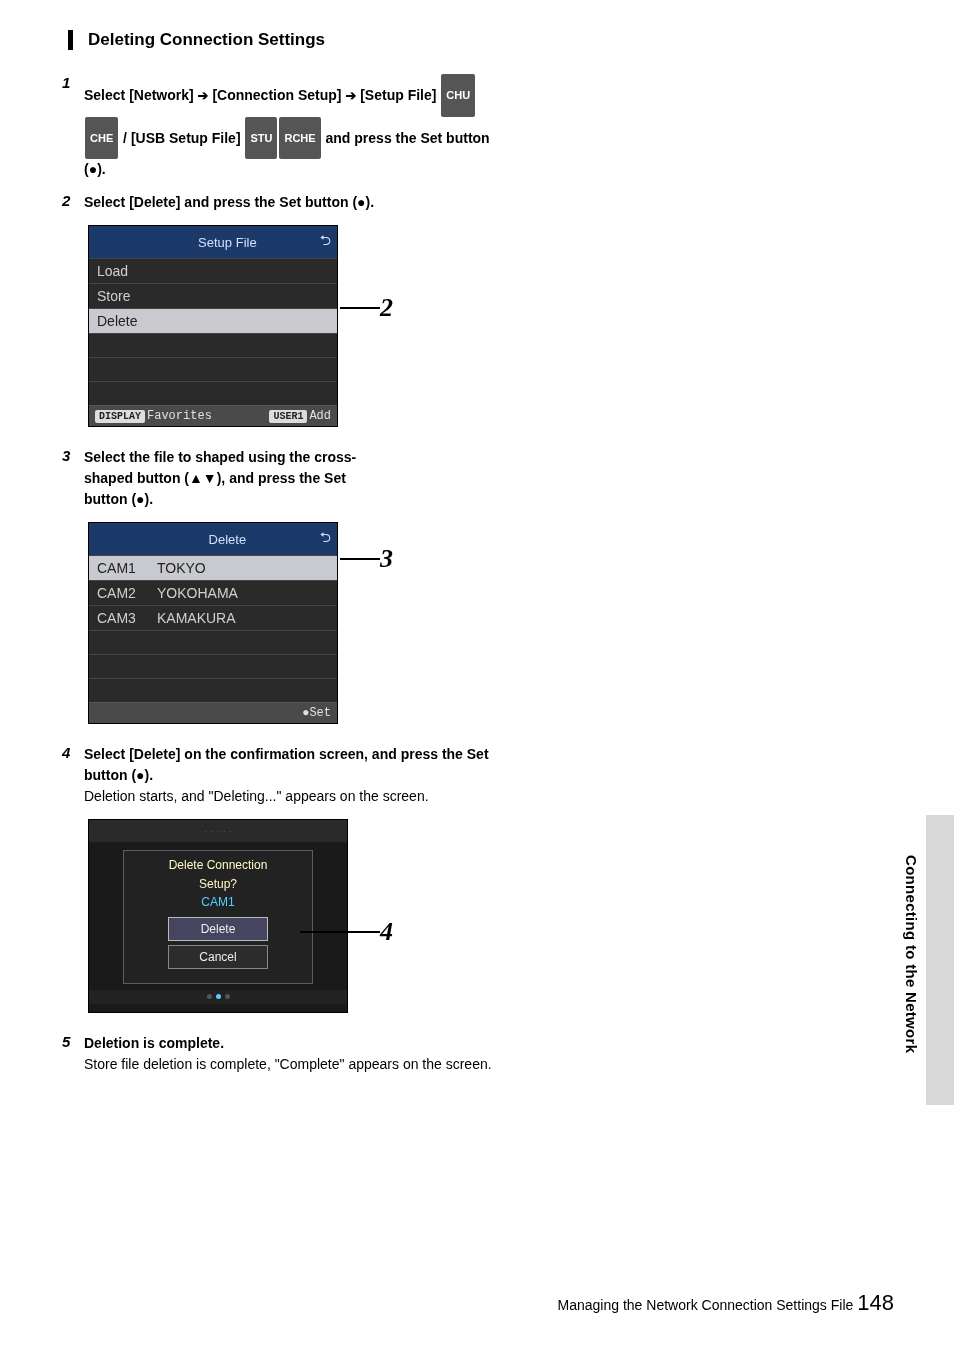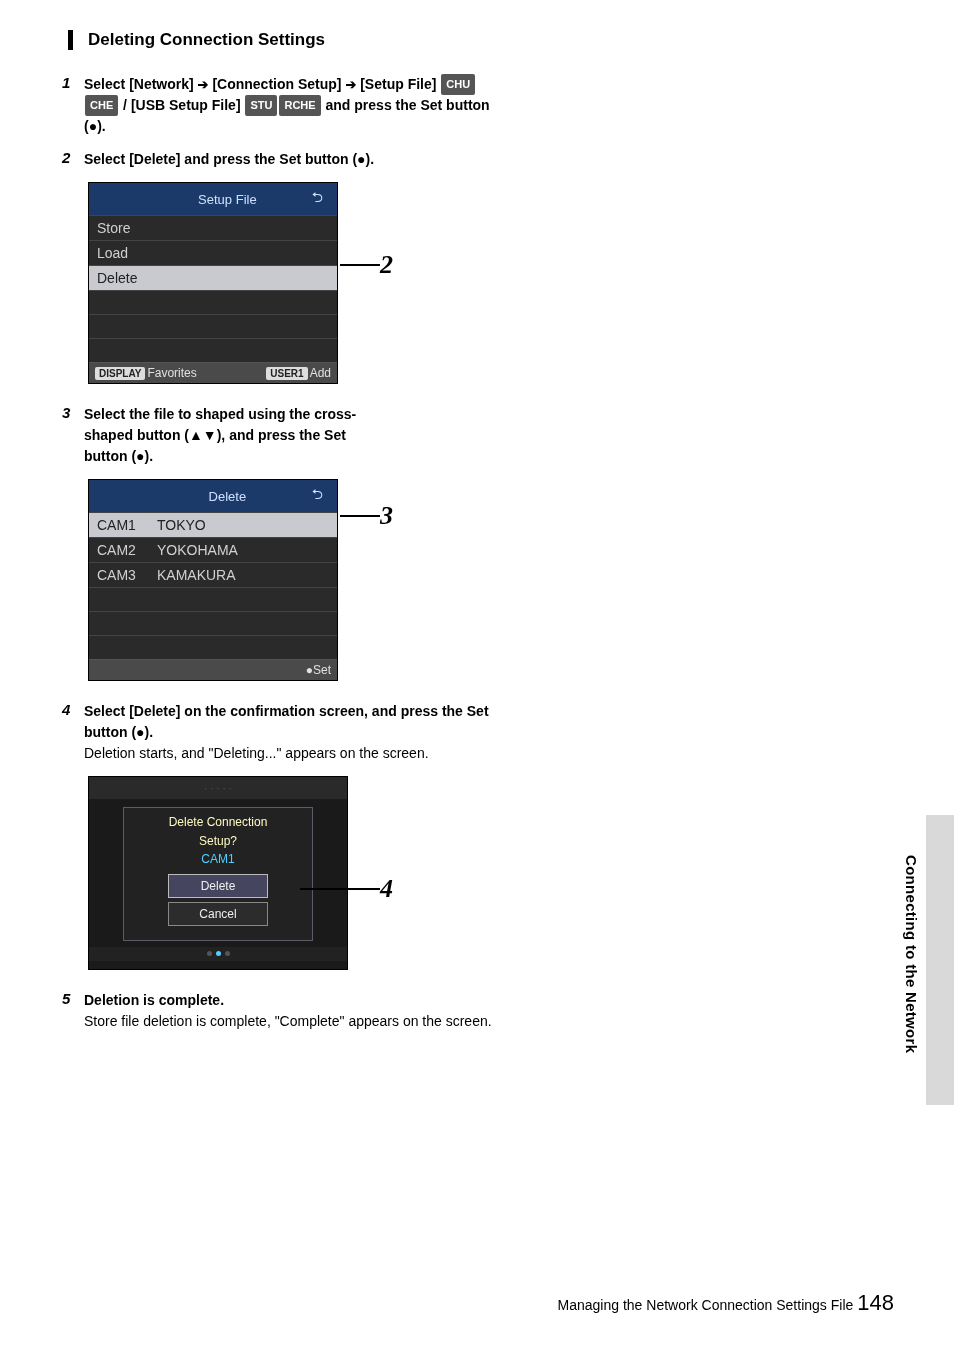--- a/index.html
+++ b/index.html
@@ -40,21 +40,21 @@
     flex: 1;
     line-height: 1.5;
   }
   .step-body .bold { font-weight: bold; }
   .badge {
     display: inline-block;
     background: #555;
     color: #fff;
     font-size: 11px;
     font-weight: bold;
-    padding: 2px 5px;
+    padding: 13px 5px;
     border-radius: 2px;
     margin: 0 1px;
     vertical-align: 1px;
   }
   .arrow { font-size: 13px; }
   .screenshot-wrap {
     margin: 8px 0 20px 28px;
     position: relative;
   }
   .callout {
@@ -75,21 +75,21 @@
   .shot {
     width: 250px;
     background: #2a2a2a;
     border: 1px solid #000;
     font-family: Arial, sans-serif;
   }
   .shot-header {
     background: #1b3a6a;
     color: #cfe0ff;
     font-size: 13px;
-    padding: 4px 14px;
+    padding: 4px 6px;
     display: flex;
     justify-content: space-between;
     align-items: center;
   }
   .shot-header .spacer { width: 40px; }
   .shot-header .title { text-align: center; flex: 1; }
   .shot-header .ret { font-size: 14px; color: #cfe0ff; }
   .shot-row {
     color: #d0d0d0;
     font-size: 14px;
@@ -109,20 +109,21 @@
   }
   .shot-footer {
     background: #4a4a4a;
     color: #e0e0e0;
     font-size: 12px;
     padding: 3px 6px;
     display: flex;
     justify-content: space-between;
     align-items: center;
     border-top: 1px solid #555;
+    font-family: Liberation Mono, monospace;
   }
   .shot-footer .key {
     background: #ddd;
     color: #222;
     font-size: 10px;
     font-weight: bold;
     padding: 1px 4px;
     border-radius: 2px;
     margin-right: 2px;
   }
@@ -247,22 +248,22 @@
     </div>
   </div>
 
   <div class="screenshot-wrap">
     <div class="shot">
       <div class="shot-header">
         <span class="spacer"></span>
         <span class="title">Setup File</span>
         <span class="ret">⮌</span>
       </div>
+      <div class="shot-row">Load</div>
       <div class="shot-row">Store</div>
-      <div class="shot-row">Load</div>
       <div class="shot-row highlight">Delete</div>
       <div class="shot-row-empty"></div>
       <div class="shot-row-empty"></div>
       <div class="shot-row-empty"></div>
       <div class="shot-footer">
         <span><span class="key">DISPLAY</span><span>Favorites</span></span>
         <span style="margin-left:8px;"><span class="key">USER1</span><span>Add</span></span>
       </div>
     </div>
     <div class="callout" style="top:68px; left:252px;">

